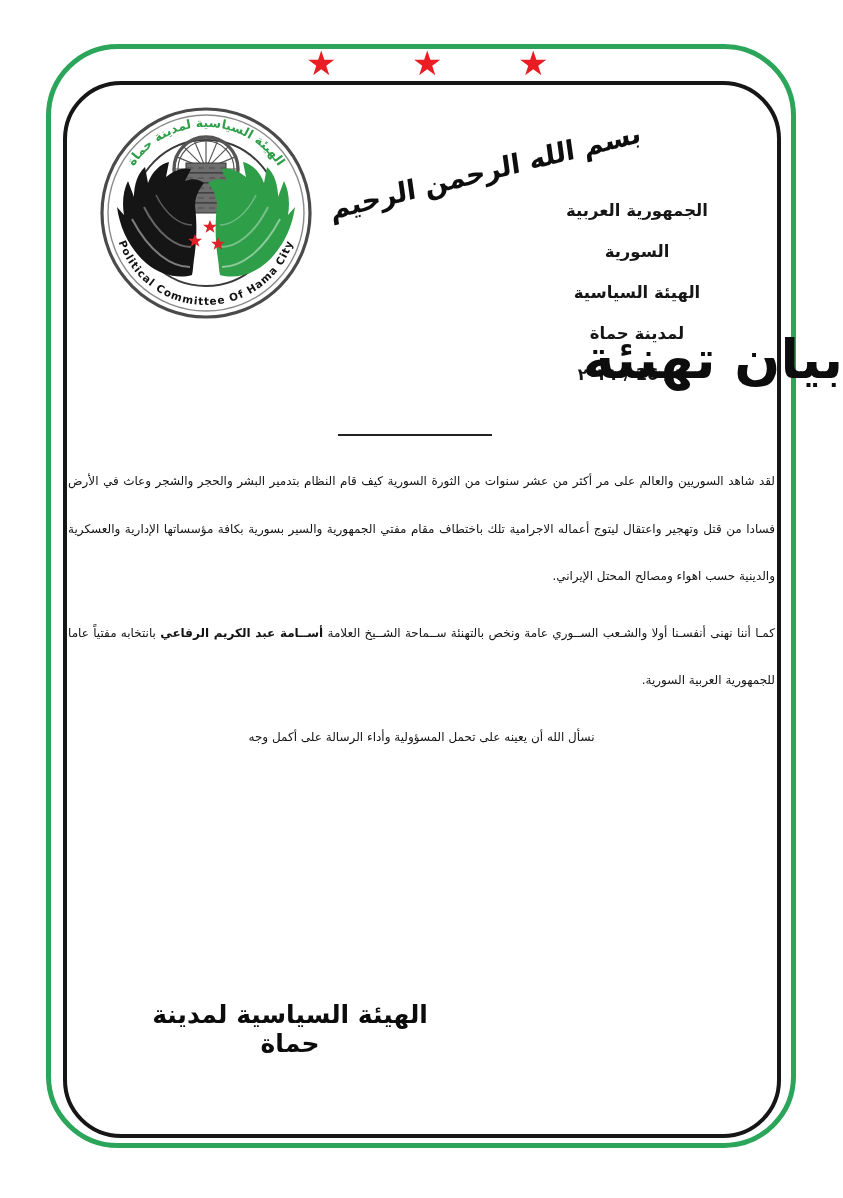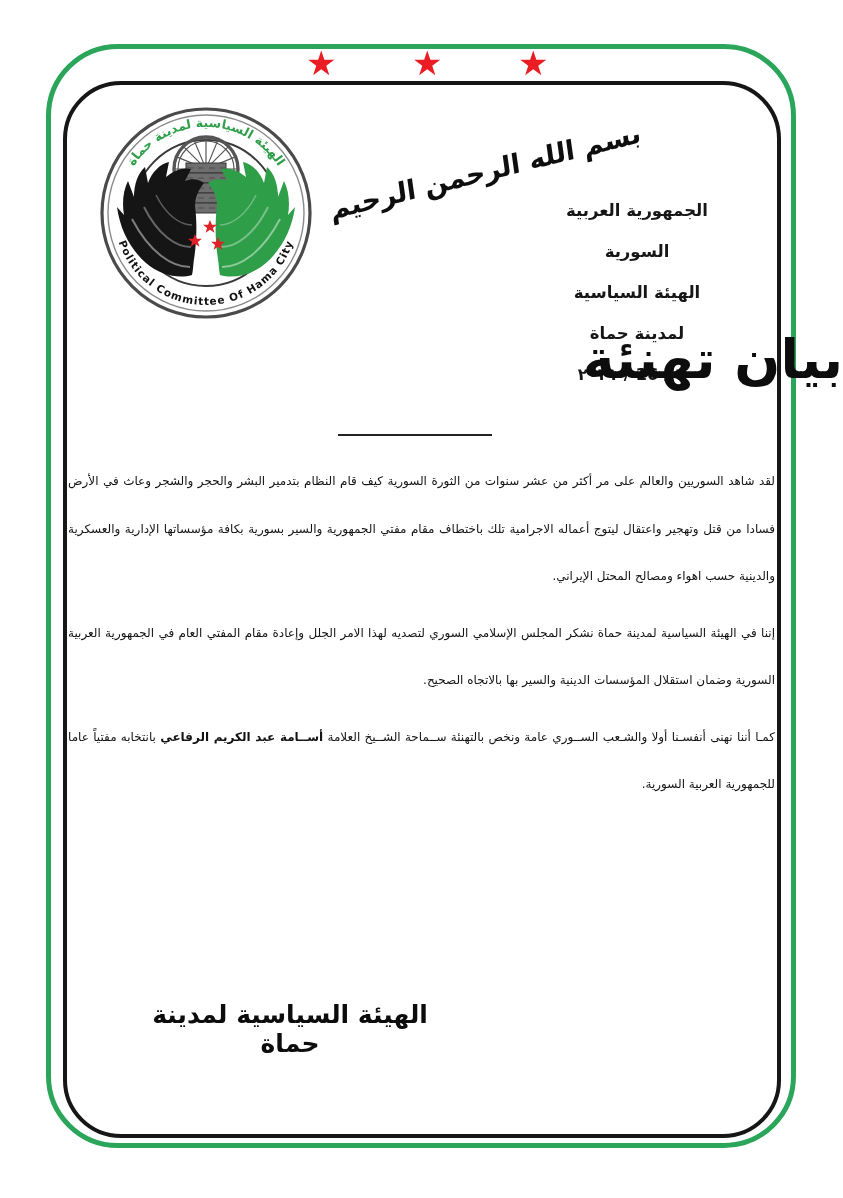--- a/index.html
+++ b/index.html
@@ -134,19 +134,19 @@
     <div>الجمهورية العربية السورية</div>
     <div>الهيئة السياسية لمدينة حماة</div>
     <div>٢٠ / 16 / ٢٠٢١</div>
   </div>
 
   <div class="title">بيان تهنئة</div>
   <div class="title-underline"></div>
 
   <div class="body-text">
     <p>لقد شاهد السوريين والعالم على مر أكثر من عشر سنوات من الثورة السورية كيف قام النظام بتدمير البشر والحجر والشجر وعاث في الأرض فسادا من قتل وتهجير واعتقال ليتوج أعماله الاجرامية تلك باختطاف مقام مفتي الجمهورية والسير بسورية بكافة مؤسساتها الإدارية والعسكرية والدينية حسب اهواء ومصالح المحتل الإيراني.</p>
-    <p>إننا في الهيئة السياسية لمدينة حماة نشكر المجلس الإسلامي السوري لتصديه لهذا الامر الجلل وإعادة مقام المفتي العام في الجمهورية العربية السورية وضمان استقلال المؤسسات الدينية والسير بها بالاتجاه الصحيح.</p>
     <p><span>كمـا أننا نهنى أنفسـنا أولا والشـعب الســوري عامة ونخص بالتهنئة ســماحة الشــيخ العلامة </span><b>أســامة عبد الكريم الرفاعي</b><span> بانتخابه مفتياً عاما للجمهورية العربية السورية.</span></p>
+    <p class="closing">نسأل الله أن يعينه على تحمل المسؤولية وأداء الرسالة على أكمل وجه</p>
   </div>
 
   <div class="signature">الهيئة السياسية لمدينة حماة</div>
 
 </div>
 
 </body></html>

